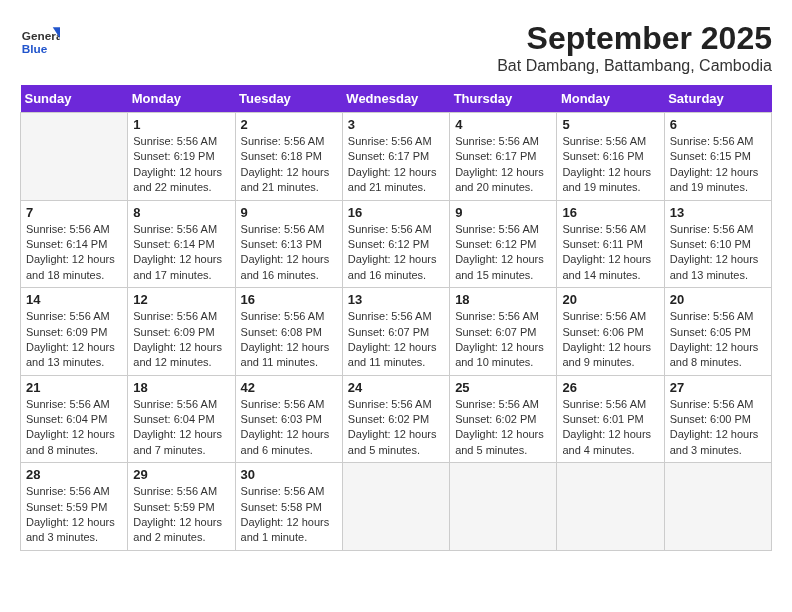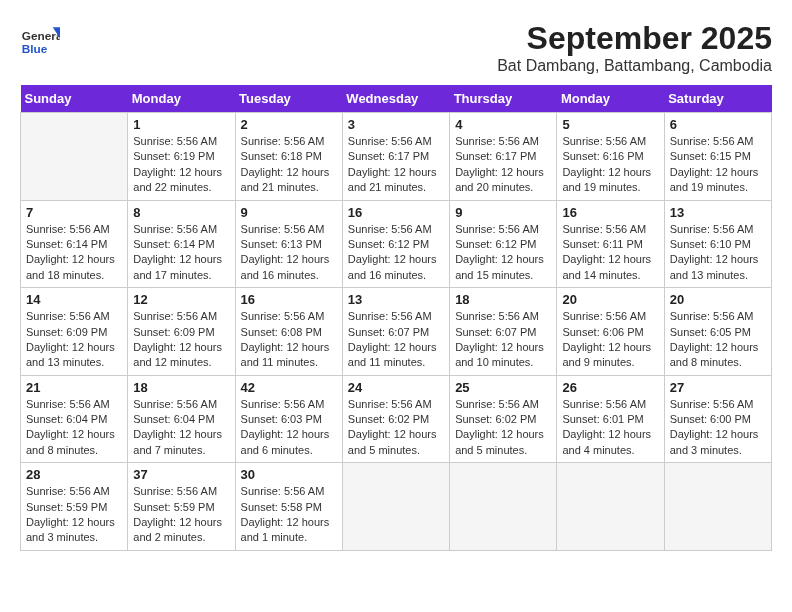--- a/index.html
+++ b/index.html
@@ -318,21 +318,21 @@
       </tr>
       <tr>
         <td>
           <span class="day-number">28</span>
           <div class="day-info" style="white-space: pre-line;">Sunrise: 5:56 AM
 Sunset: 5:59 PM
 Daylight: 12 hours
 and 3 minutes.</div>
         </td>
         <td>
-          <span class="day-number">37</span>
+          <span class="day-number">29</span>
           <div class="day-info" style="white-space: pre-line;">Sunrise: 5:56 AM
 Sunset: 5:59 PM
 Daylight: 12 hours
 and 2 minutes.</div>
         </td>
         <td>
           <span class="day-number">30</span>
           <div class="day-info" style="white-space: pre-line;">Sunrise: 5:56 AM
 Sunset: 5:58 PM
 Daylight: 12 hours

